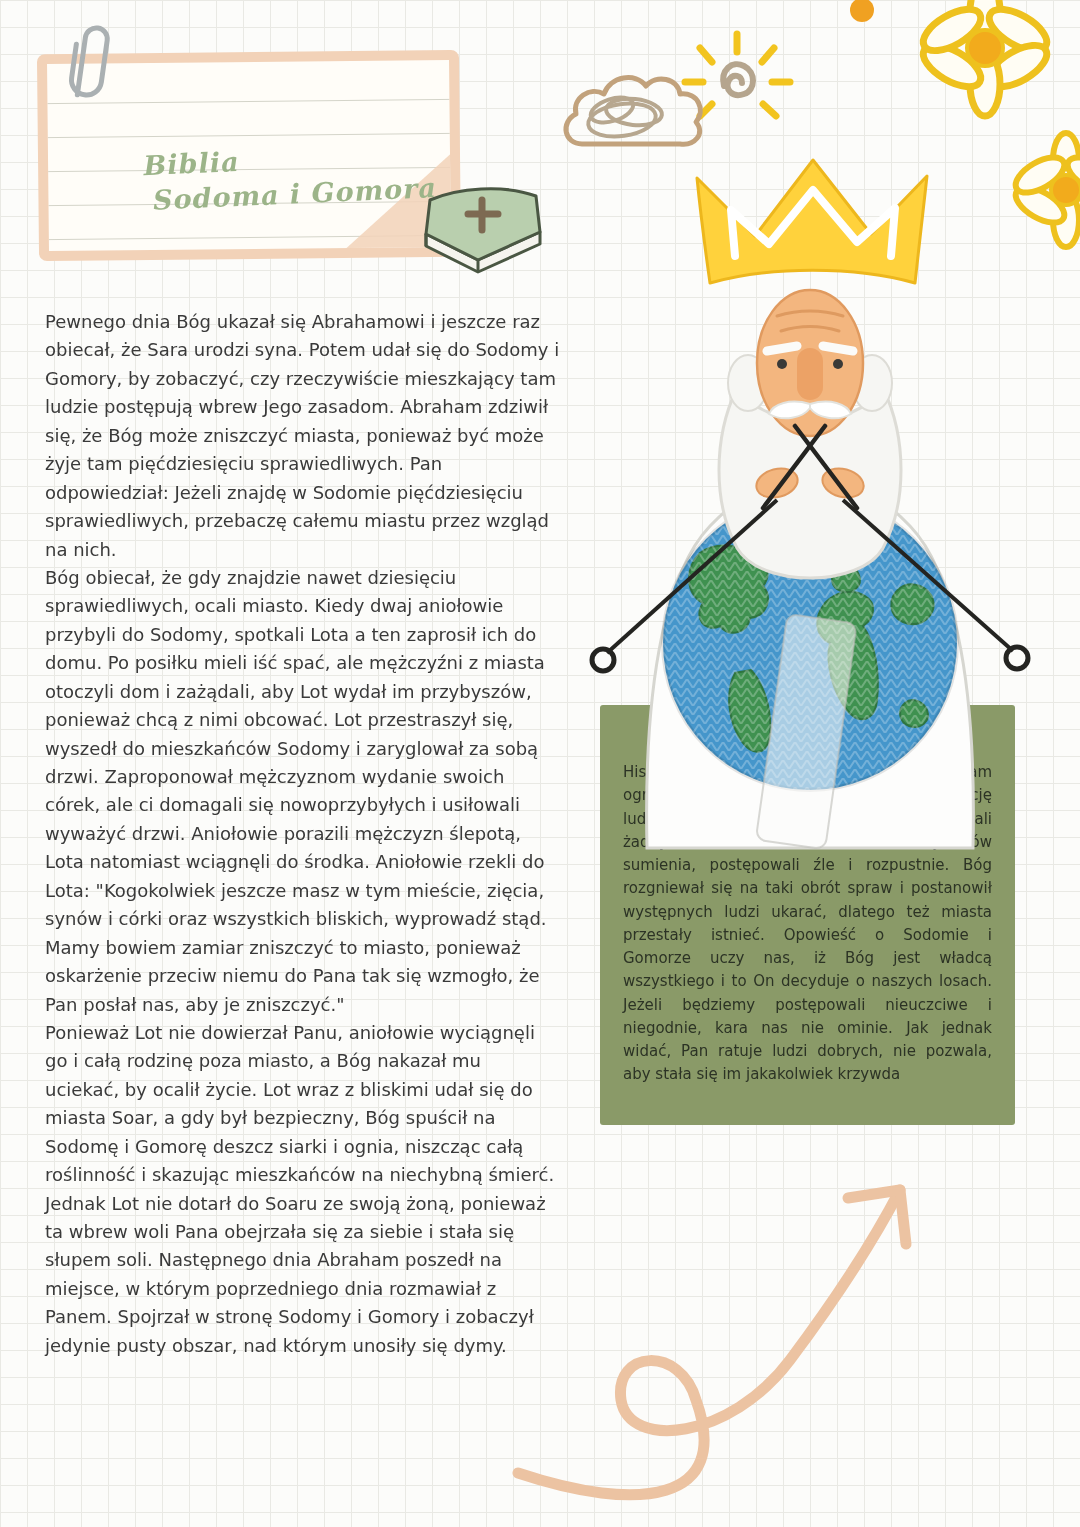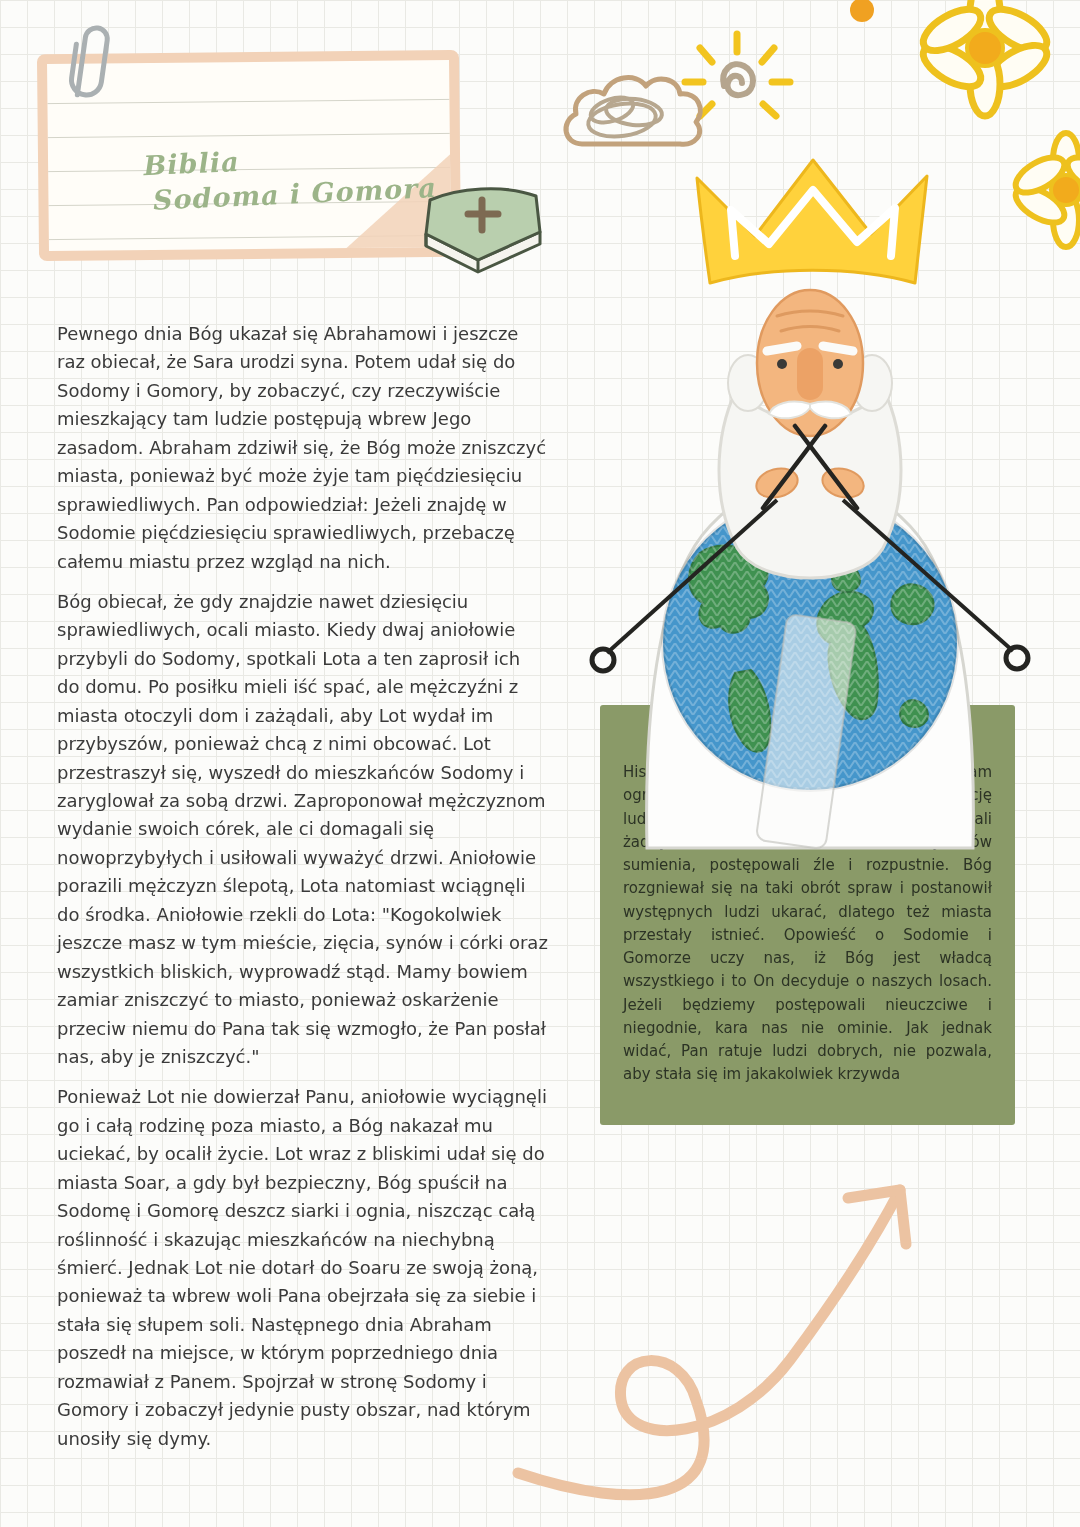--- a/index.html
+++ b/index.html
@@ -50,21 +50,21 @@
   
   .cloud-sun{position:absolute;left:552px;top:12px;}
   .flowers{position:absolute;left:840px;top:-8px;}
   
   .god-illustration{position:absolute;left:585px;top:148px;z-index:3;pointer-events:none;}
   
   .main-text{
     position:absolute;left:45px;top:308px;width:515px;
     color:var(--text-dark);font-size:18px;line-height:1.58;
   }
-  .main-text p{margin:12px;}
+  .main-text p{margin:0;}
   
   .summary-box{
     position:absolute;left:600px;top:705px;width:415px;min-height:420px;
     background:var(--box-green);border-radius:3px;z-index:2;
     padding:56px 23px 26px 23px;
   }
   .summary-box .summary-text{
     color:var(--box-text);font-size:15px;line-height:1.55;text-align:justify;
   }
   

